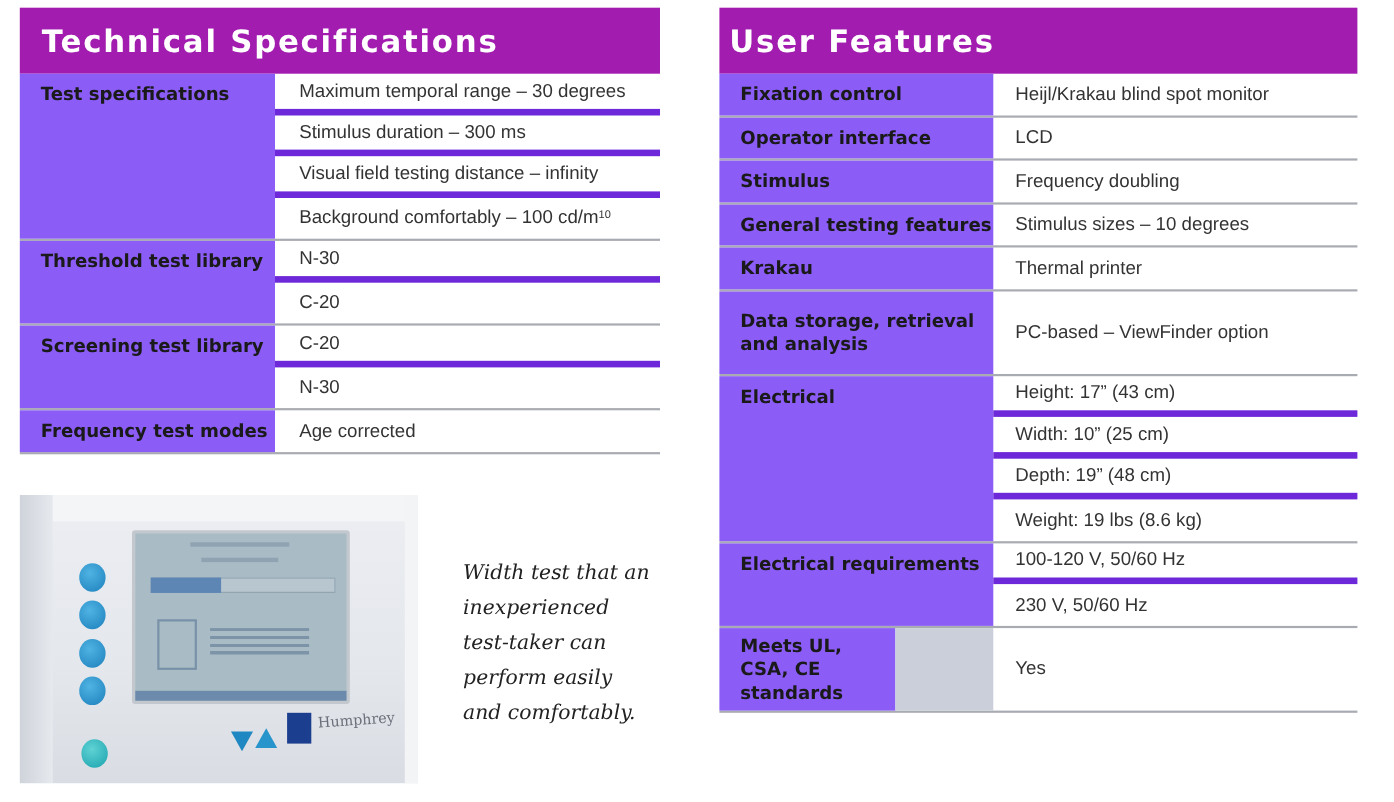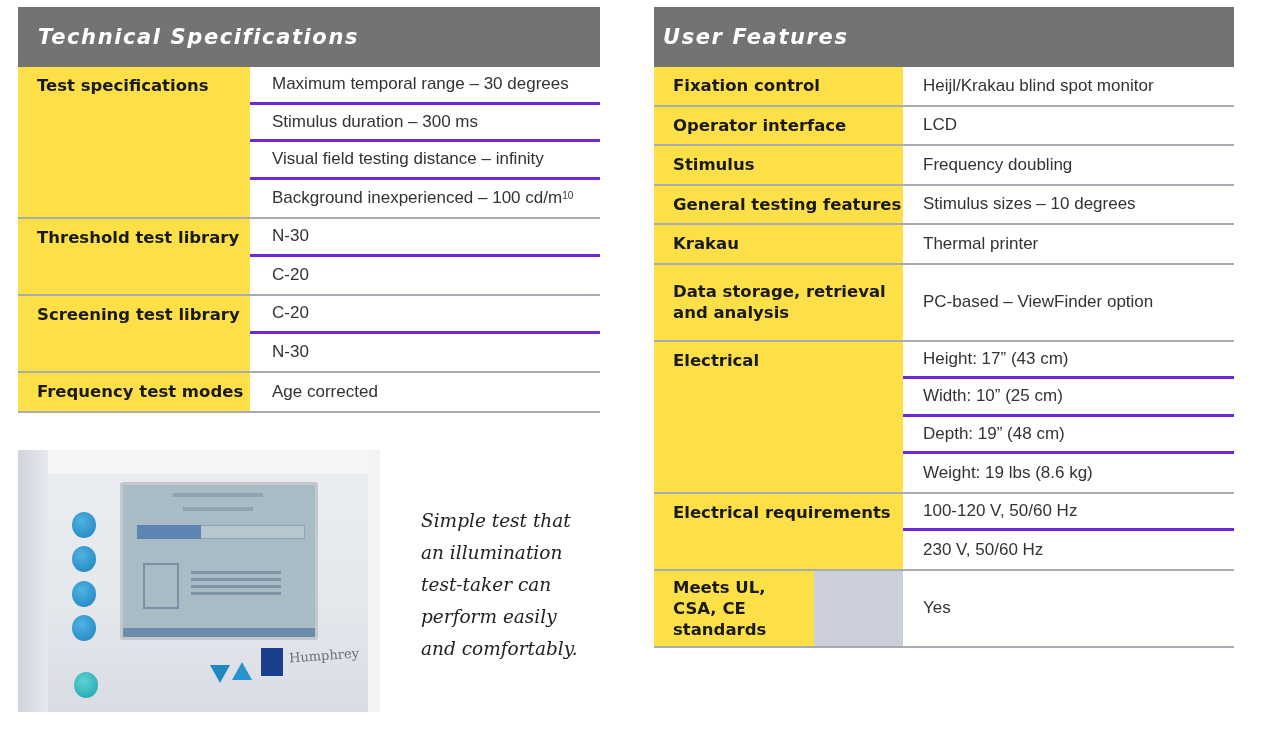--- a/index.html
+++ b/index.html
@@ -4,39 +4,39 @@
 <style>
   * { box-sizing: border-box; margin: 0; padding: 0; }
   html, body { width: 1267px; height: 729px; background: #ffffff; overflow: hidden; }
   body { position: relative; font-family: "DejaVu Sans", sans-serif; color: #222; }
 
   .spec-table { position: absolute; top: 7px; }
   .spec-table.left { left: 18px; width: 582px; }
   .spec-table.right { left: 654px; width: 580px; }
 
   .tbl-header {
-    height: 60px; background: #737373; color: #fff;
+    height: 60px; background: #a21caf; color: #fff;
     display: flex; align-items: center; padding-left: 20px;
     font-family: "DejaVu Sans", sans-serif; font-weight: bold;
-    font-size: 21px; letter-spacing: 1.6px; font-style: italic;
+    font-size: 28px; letter-spacing: 1.6px;
   }
   .spec-table.right .tbl-header { padding-left: 9px; }
 
   .group { display: flex; border-bottom: 2px solid #a9abb2; }
   .group-label {
-    background: #fde047; font-weight: bold; font-size: 16.5px; color: #1a1a1a;
+    background: #8b5cf6; font-weight: bold; font-size: 16.5px; color: #1a1a1a;
     padding: 8px 0 0 19px; line-height: 21px;
   }
   .spec-table.left .group-label { width: 232px; }
   .spec-table.right .group-label { width: 249px; }
   .group-label.center { display: flex; align-items: center; padding-top: 0; }
   .group-values { flex: 1; display: flex; flex-direction: column; }
   .value-row {
     height: 37.5px; display: flex; align-items: center; padding-left: 22px;
-    font-size: 16.5px; color: #333; border-bottom: 3px solid #6d28d9;
+    font-size: 16.5px; color: #333; border-bottom: 6px solid #6d28d9;
     font-family: "Liberation Sans", sans-serif; font-size: 17px;
   }
   .value-row:last-child { border-bottom: none; }
   .value-row.tall { height: 75px; }
   .value-row sup { font-size: 10px; position: relative; top: -3px; }
   .spec-table.right .value-row { padding-left: 20px; }
 
   .device-photo {
     position: absolute; left: 18px; top: 450px; width: 362px; height: 262px;
     background: linear-gradient(180deg, #eceef2 0%, #e4e7ec 60%, #d9dce2 100%);
@@ -75,21 +75,21 @@
 <div class="spec-table left">
   <div class="tbl-header">Technical Specifications</div>
 
   <div class="group">
     <div class="group-label">Test specifications</div>
     <div class="group-values">
       <div class="value-row">Maximum temporal range – 30 degrees</div>
       <div class="value-row">Stimulus duration – 300 ms</div>
       <div class="value-row">Visual field testing distance – infinity</div>
       <div class="value-row">
-          <span>Background inexperienced – 100 cd/m</span>
+          <span>Background comfortably – 100 cd/m</span>
           <sup>10</sup>
         </div>
     </div>
   </div>
 
   <div class="group">
     <div class="group-label">Threshold test library</div>
     <div class="group-values">
       <div class="value-row">N-30</div>
       <div class="value-row">C-20</div>
@@ -193,13 +193,13 @@
   <div class="side-btn" style="top:96px;"></div>
   <div class="side-btn" style="top:131px;"></div>
   <div class="side-btn" style="top:165px;"></div>
   <div class="green-btn"></div>
   <div class="arrow-down"></div>
   <div class="arrow-up"></div>
   <div class="zeiss-logo"></div>
   <div class="brand-text">Humphrey</div>
 </div>
 
-<div class="caption">Simple test that an illumination test-taker can perform easily and comfortably.</div>
+<div class="caption">Width test that an inexperienced test-taker can perform easily and comfortably.</div>
 
 </body></html>

